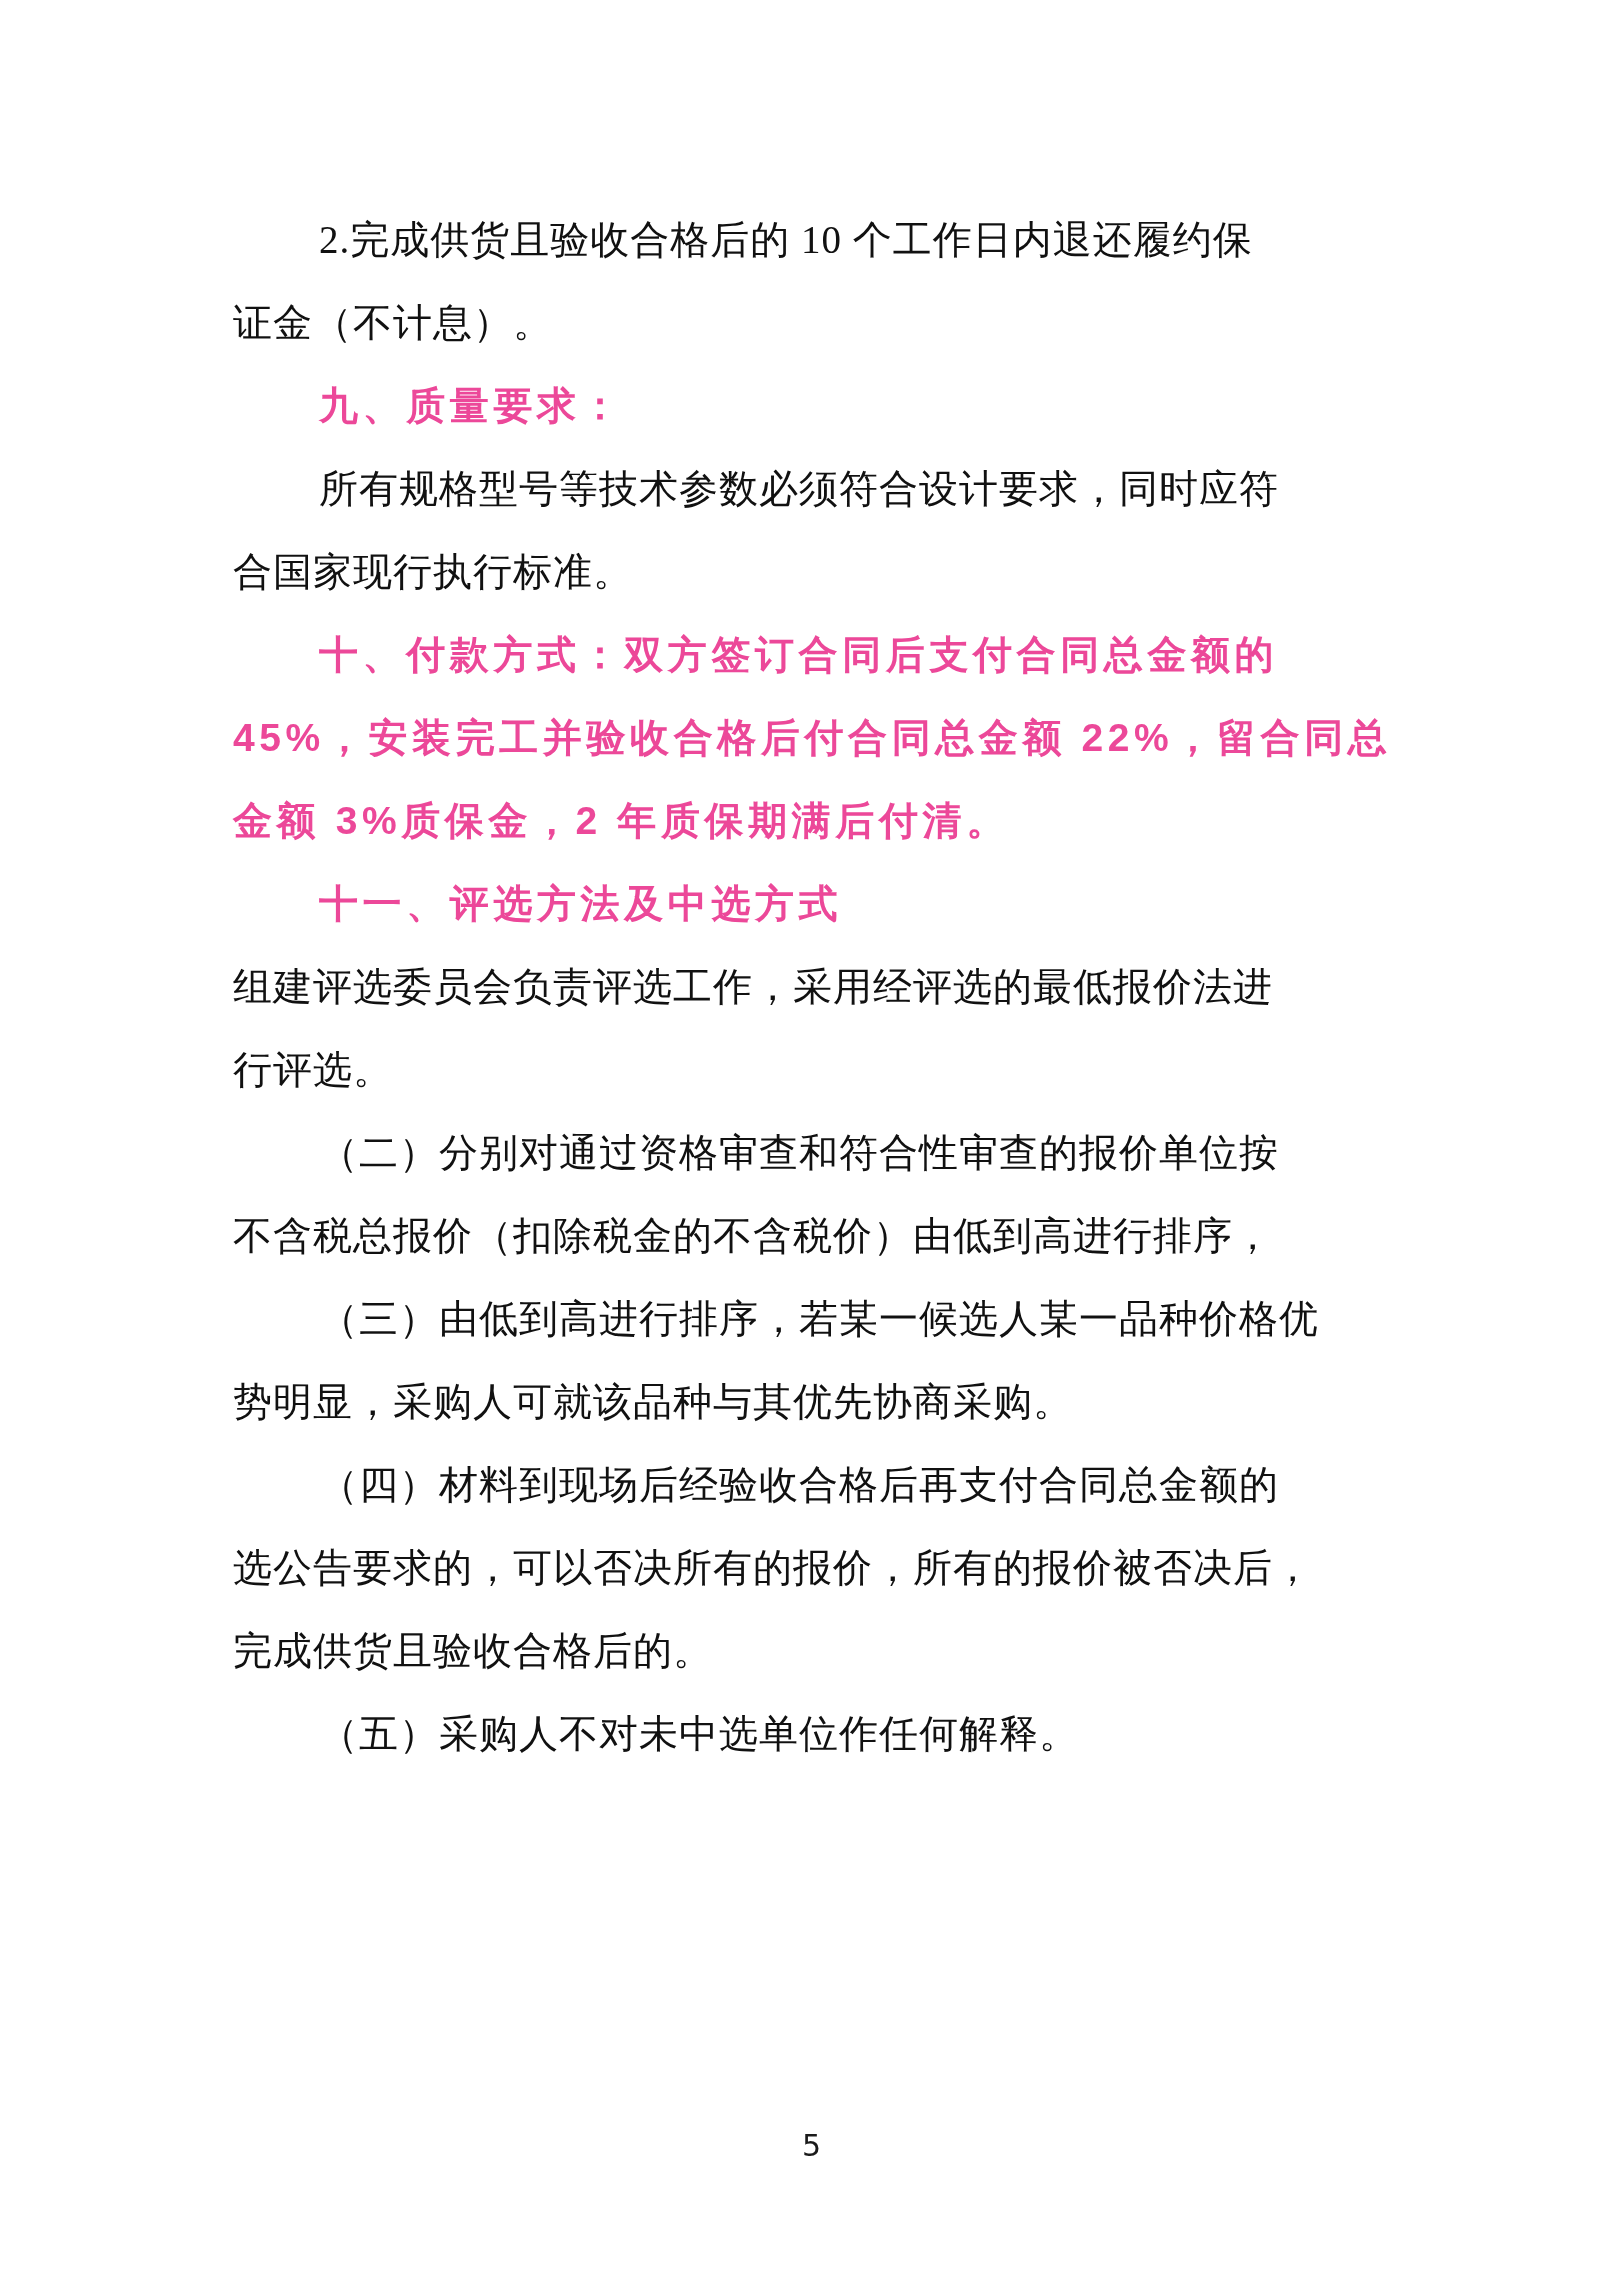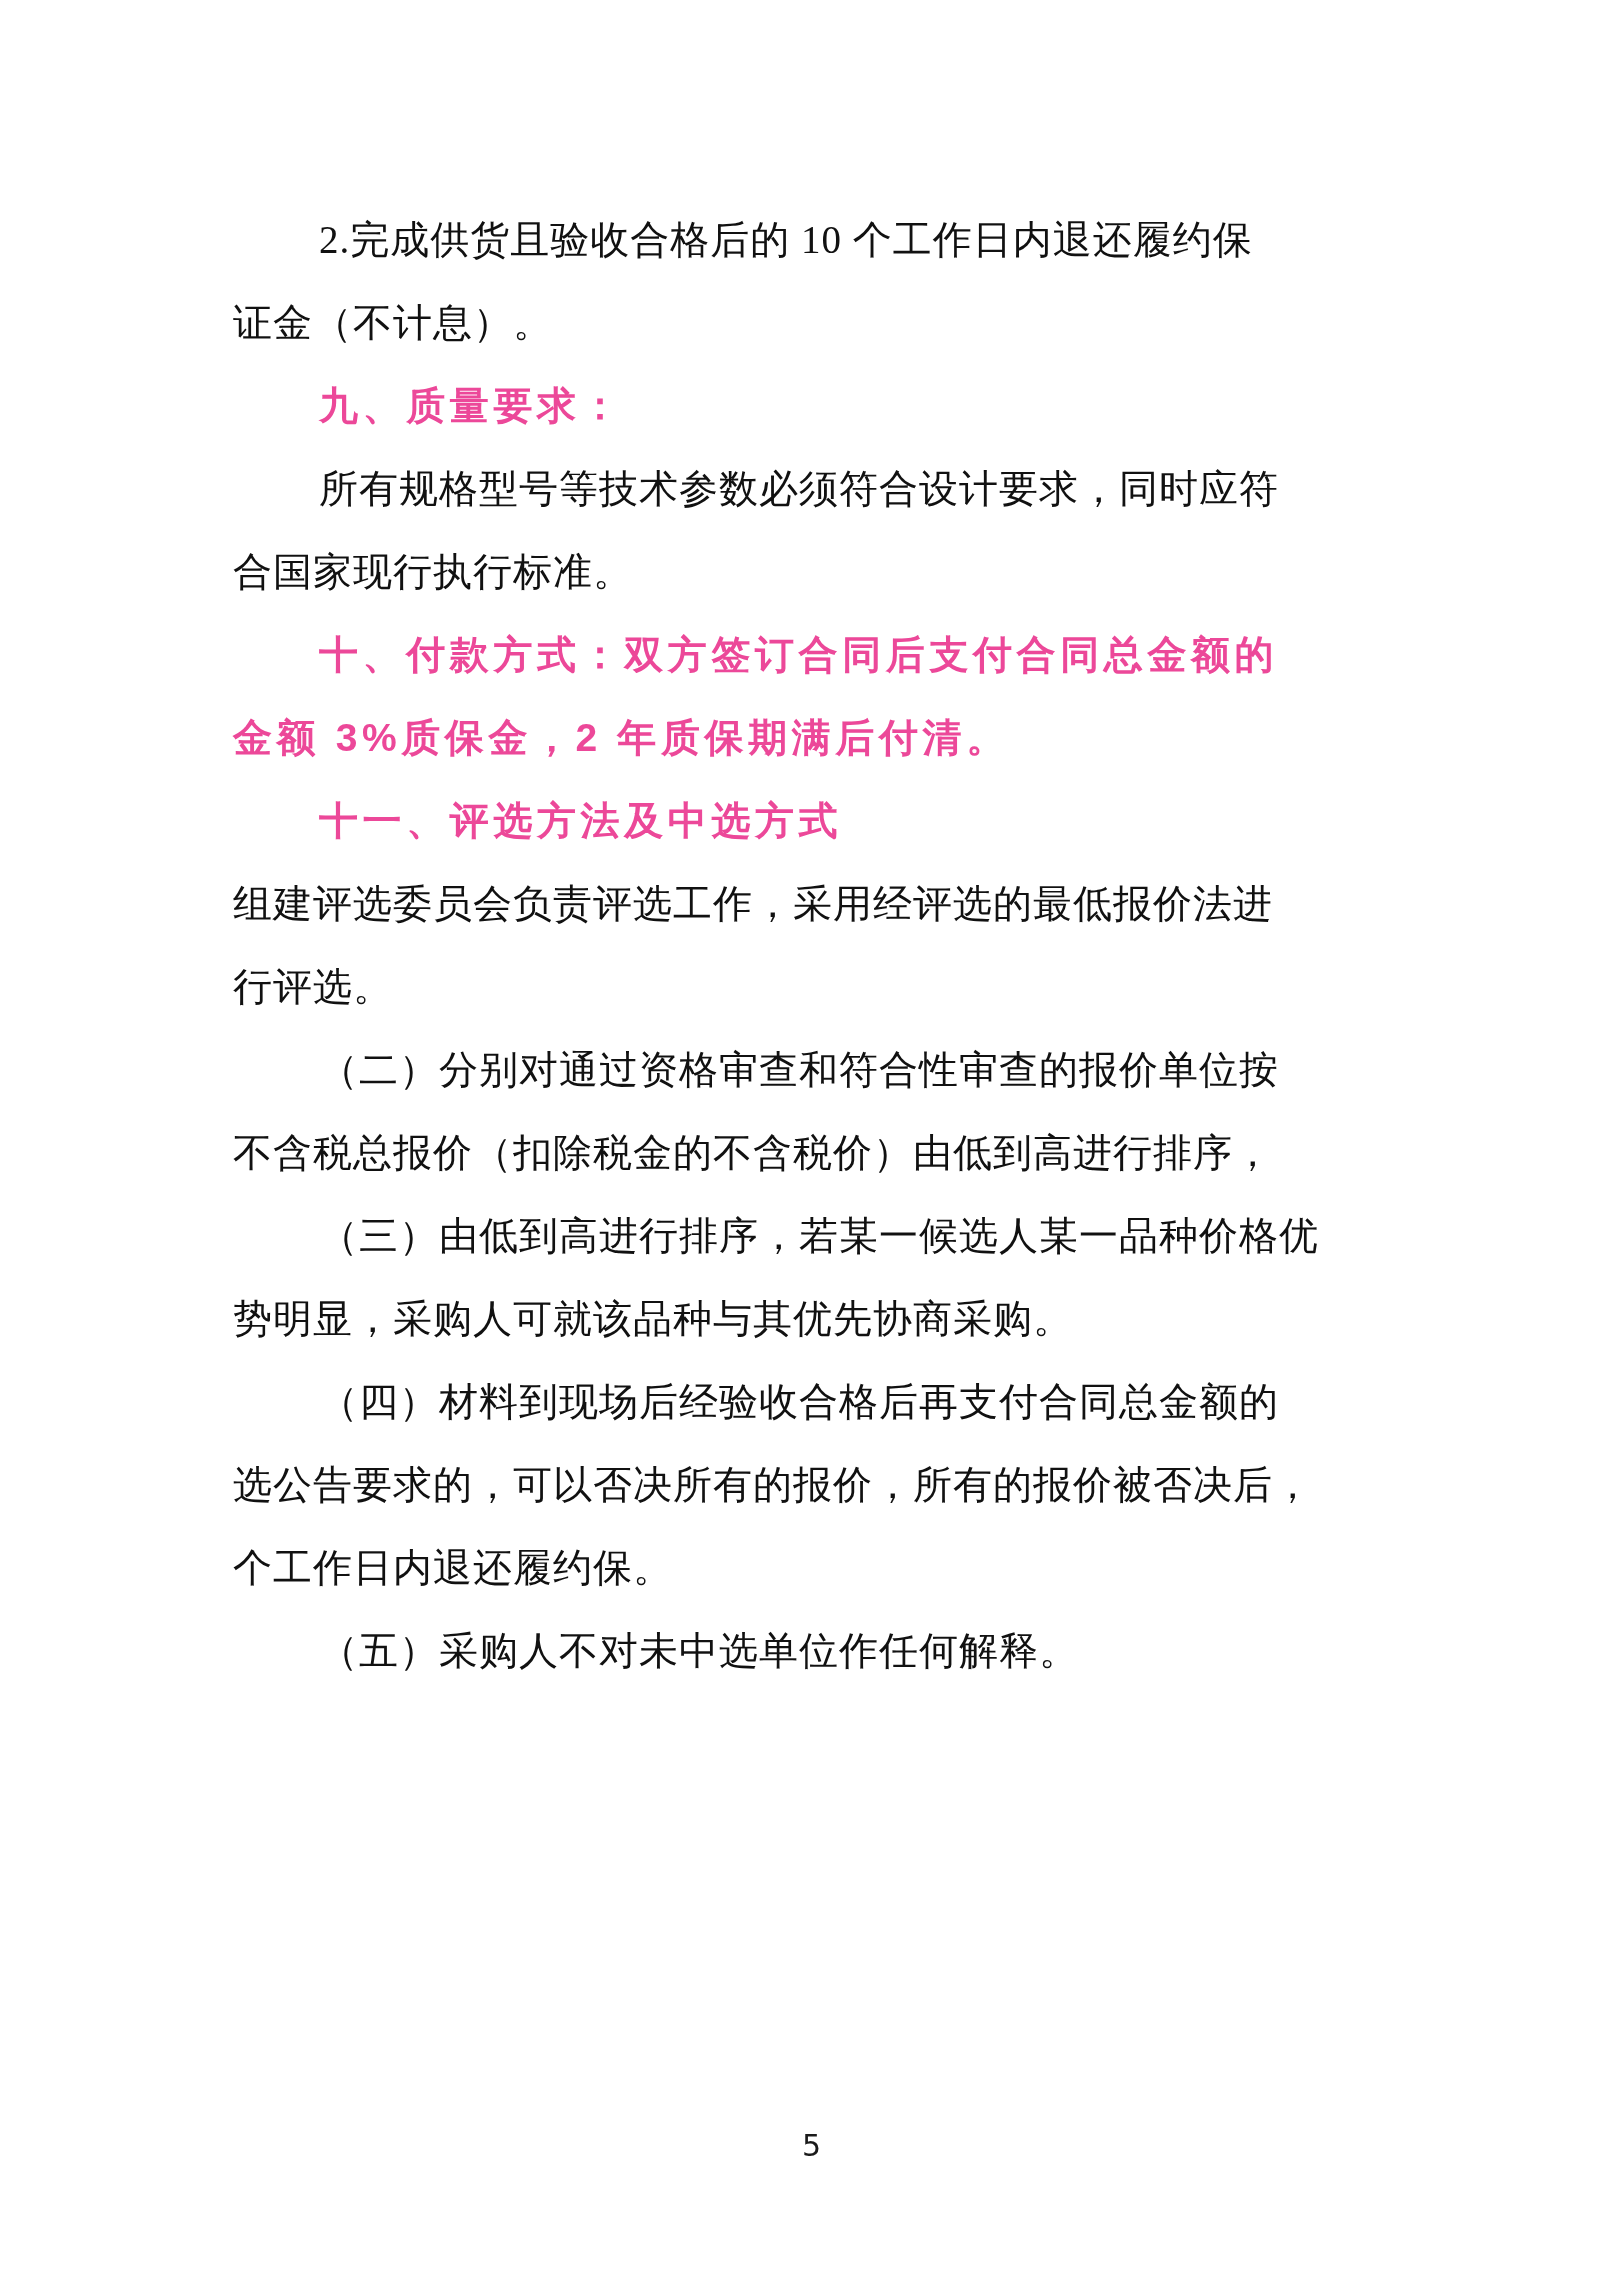--- a/index.html
+++ b/index.html
@@ -62,28 +62,29 @@
 <body>
 
 <div class="page">
   <div class="text-block" id="text-block">
       <div class="line indent">2.完成供货且验收合格后的 10 个工作日内退还履约保</div>
       <div class="line">证金（不计息）。</div>
       <div class="line bold indent">九、质量要求：</div>
       <div class="line indent">所有规格型号等技术参数必须符合设计要求，同时应符</div>
       <div class="line">合国家现行执行标准。</div>
       <div class="line bold indent">十、付款方式：双方签订合同后支付合同总金额的</div>
+      <div class="line bold">45%，安装完工并验收合格后付合同总金额 22%，留合同总</div>
       <div class="line bold">金额 3%质保金，2 年质保期满后付清。</div>
       <div class="line bold indent">十一、评选方法及中选方式</div>
       <div class="line">组建评选委员会负责评选工作，采用经评选的最低报价法进</div>
       <div class="line">行评选。</div>
       <div class="line indent">（二）分别对通过资格审查和符合性审查的报价单位按</div>
       <div class="line">不含税总报价（扣除税金的不含税价）由低到高进行排序，</div>
       <div class="line indent">（三）由低到高进行排序，若某一候选人某一品种价格优</div>
       <div class="line">势明显，采购人可就该品种与其优先协商采购。</div>
       <div class="line indent">（四）材料到现场后经验收合格后再支付合同总金额的</div>
       <div class="line">选公告要求的，可以否决所有的报价，所有的报价被否决后，</div>
-      <div class="line">个工作日内退还履约保。</div>
+      <div class="line">完成供货且验收合格后的。</div>
       <div class="line indent">（五）采购人不对未中选单位作任何解释。</div>
     </div>
   <div class="page-number">5</div>
 </div>
 
 
 </body></html>

